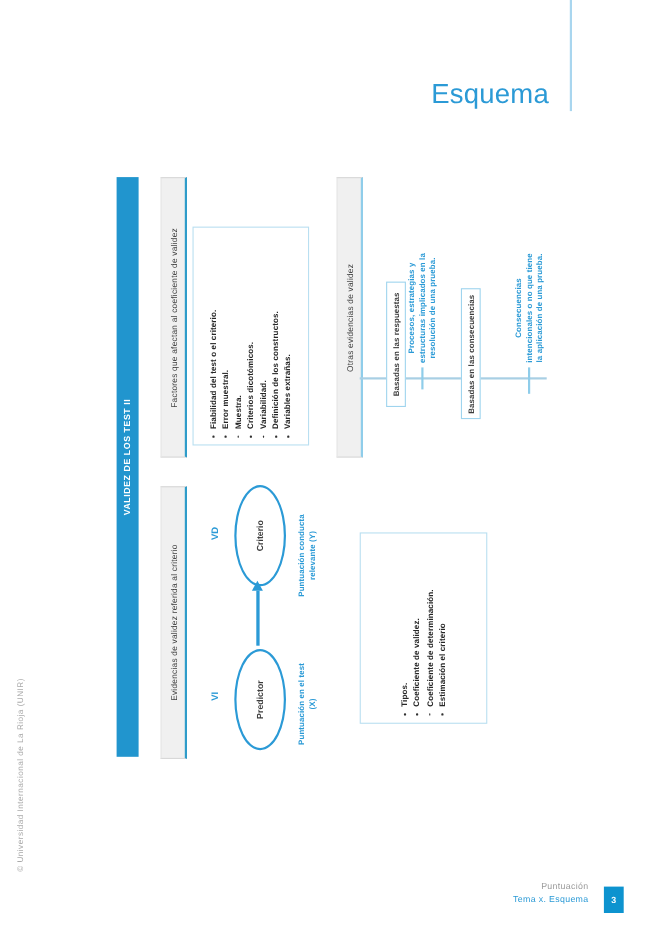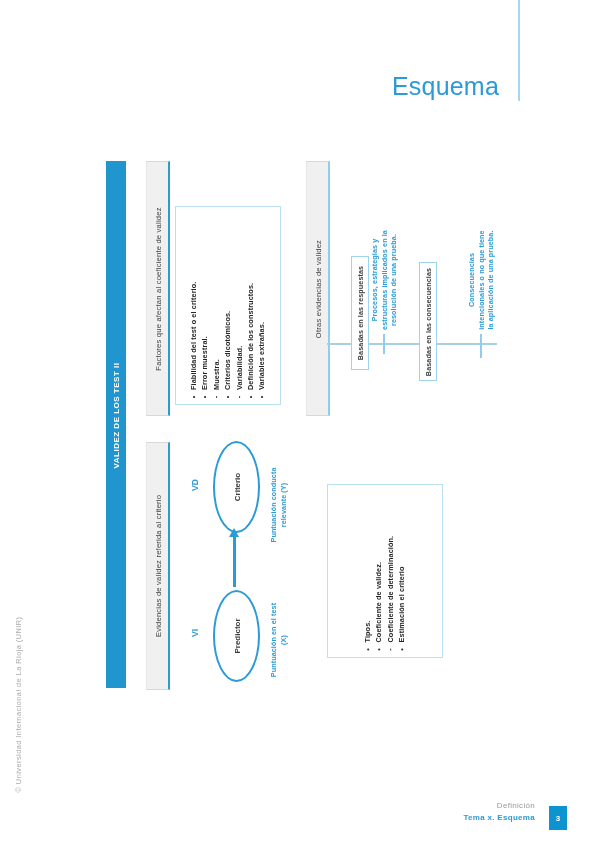--- a/index.html
+++ b/index.html
@@ -170,21 +170,21 @@
   #txt-y .rot{width:90px;}
   #txt-x{left:264px;top:600px;width:30px;height:80px;}
   #txt-x .rot{width:78px;}
 
   
   .footer{
     position:absolute;right:64px;bottom:24px;text-align:right;
     line-height:12px;
   }
   .footer .f1{font-size:8px;color:#9a9a9a;letter-spacing:.3px;}
-  .footer .f2{font-size:8px;color:#2b9ad6;font-weight:bold;letter-spacing:.3px;}
+  .footer .f2{font-size:8px;color:#2b9ad6;font-weight:normal;letter-spacing:.3px;}
   .pagebox{
     position:absolute;right:32px;bottom:18px;width:18px;height:24px;
     background:#0d93cf;color:#ffffff;font-size:8px;font-weight:bold;
     display:flex;align-items:center;justify-content:center;
   }
 </style>
 </head>
 <body>
 
 <div class="page">
@@ -275,18 +275,18 @@
       <ul class="bullets">
         <li>Tipos.</li>
         <li>Coeficiente de validez.</li>
         <li>Coeficiente de determinación.</li>
         <li>Estimación el criterio</li>
       </ul>
     </div>
   </div>
 
   <div class="footer">
-    <div class="f1">Definición</div>
+    <div class="f1">Puntuación</div>
     <div class="f2">Tema x. Esquema</div>
   </div>
   <div class="pagebox">3</div>
 
 </div>
 
 </body></html>

